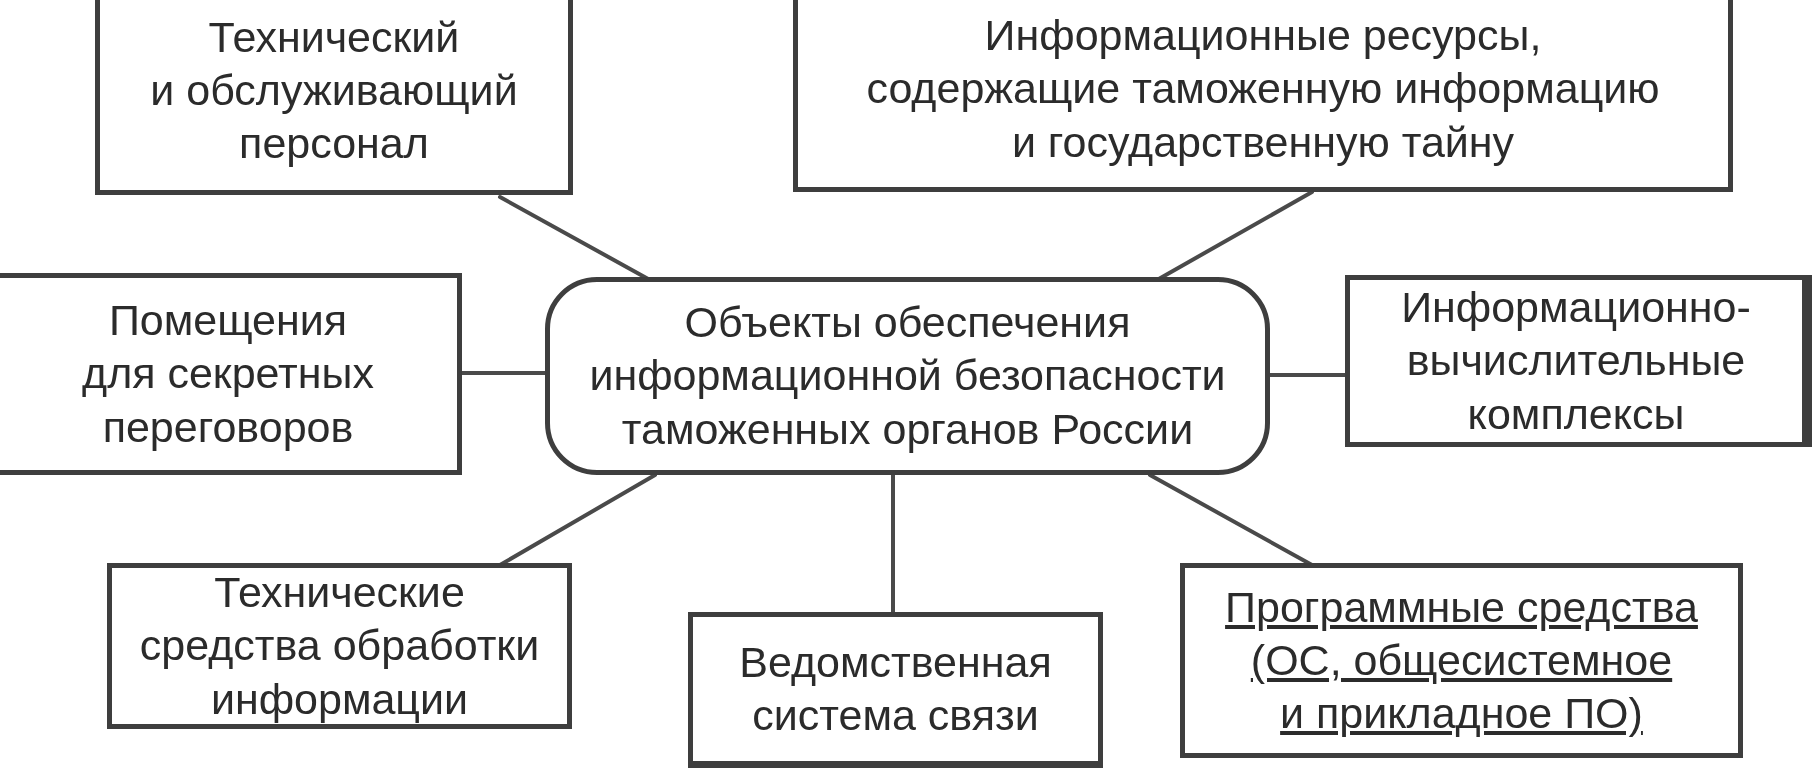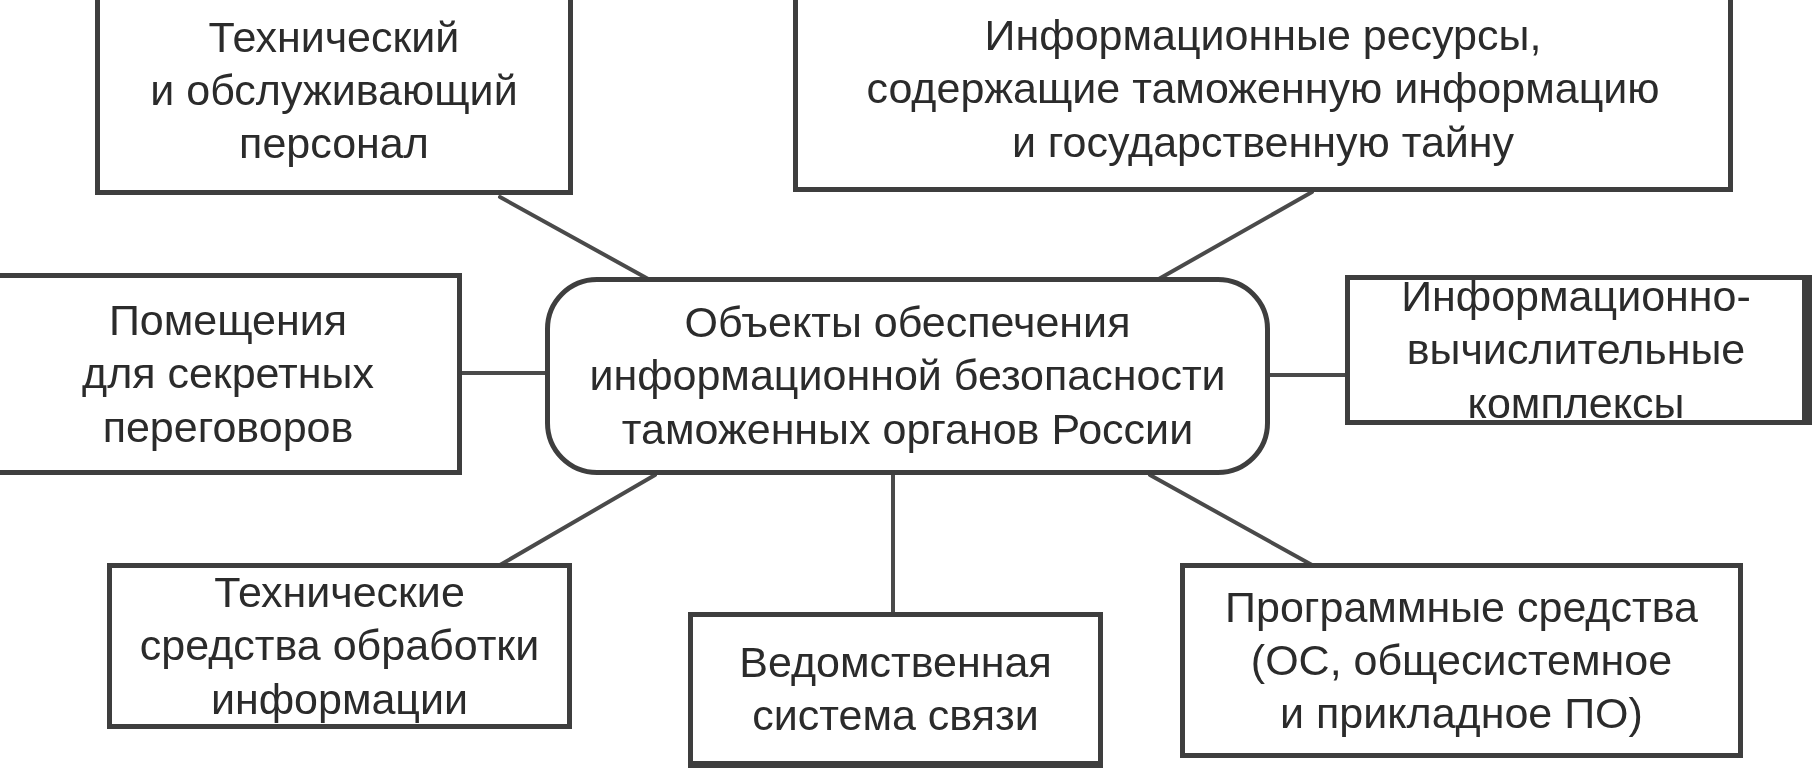--- a/index.html
+++ b/index.html
@@ -43,24 +43,24 @@
     padding: 4px 10px;
   }
   .center-node {
     border-radius: 52px;
   }
   
   .pos-top-left      { left: 95px;   top: -14px; width: 478px; height: 209px; }
   .pos-top-right     { left: 793px;  top: -14px; width: 940px; height: 206px; }
   .pos-mid-left      { left: -6px;   top: 273px; width: 468px; height: 202px; }
   .pos-center        { left: 545px;  top: 277px; width: 725px; height: 198px; }
-  .pos-mid-right     { left: 1345px; top: 275px; width: 467px; height: 150px; border-right-width: 10px; }
+  .pos-mid-right     { left: 1345px; top: 275px; width: 467px; height: 172px; border-right-width: 10px; }
   .pos-bottom-left   { left: 107px;  top: 563px; width: 465px; height: 166px; }
   .pos-bottom-center { left: 688px;  top: 612px; width: 415px; height: 162px; border-bottom-width: 13px; }
-  .pos-bottom-right  { left: 1180px; top: 563px; width: 563px; height: 195px; }
+  .pos-bottom-right  { left: 1180px; top: 563px; width: 563px; height: 195px; text-decoration: underline; }
 </style>
 </head>
 <body>
 
 <div class="stage">
 
   <svg class="connectors" viewBox="0 0 1814 768" xmlns="http://www.w3.org/2000/svg">
     <line x1="500" y1="197" x2="650" y2="280"></line>
     <line x1="1157" y1="280" x2="1312" y2="192"></line>
     <line x1="456" y1="373" x2="550" y2="373"></line>

